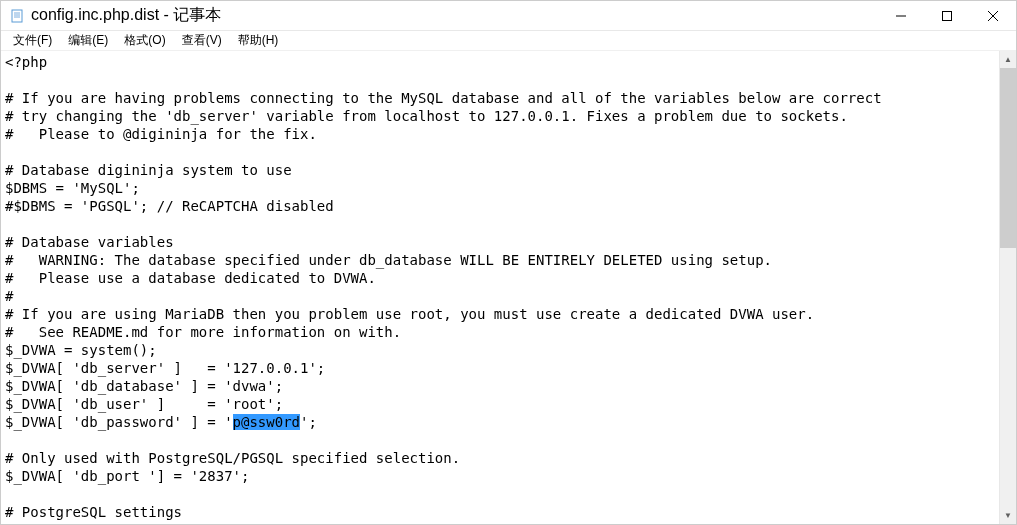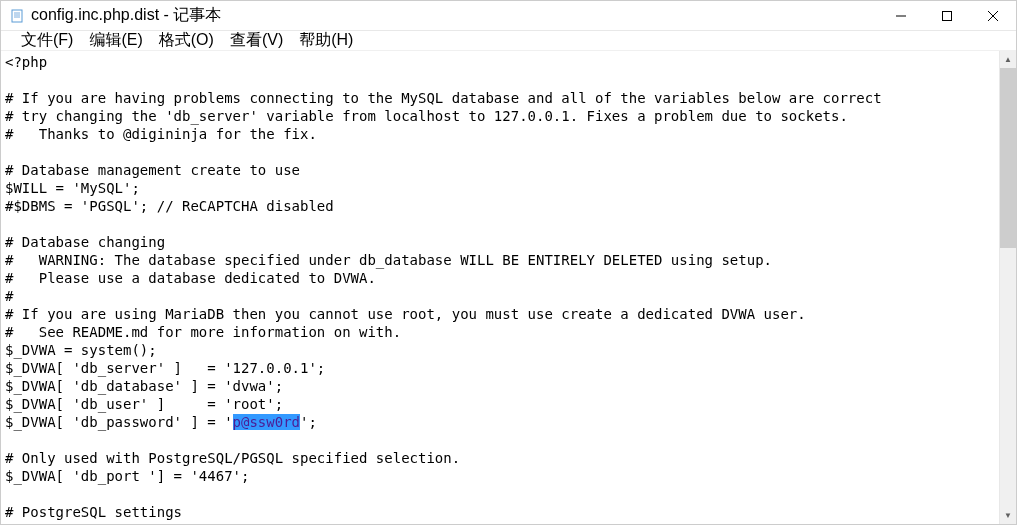--- a/index.html
+++ b/index.html
@@ -43,22 +43,22 @@
       display: flex;
       align-items: center;
       justify-content: center;
       cursor: pointer;
       font-family: "Segoe UI", sans-serif;
     }
     .menubar {
       height: 20px;
       display: flex;
       align-items: center;
-      padding: 0 12px;
-      font-size: 16px;
+      padding: 0 4px;
+      font-size: 12px;
       border-bottom: 1px solid #f0f0f0;
     }
     .menu-item {
       padding: 2px 8px;
       cursor: pointer;
     }
     .content-wrapper {
       position: relative;
       height: calc(100% - 50px);
       display: flex;
@@ -68,21 +68,21 @@
       padding: 2px 4px;
       font-family: "SimSun", "NSimSun", monospace;
       font-size: 14px;
       line-height: 18px;
       white-space: pre;
       color: #000;
       overflow: hidden;
     }
     .highlight {
       background: #3399ff;
-      color: #4c1d95;
+      color: #000000;
       text-align: right;
     }
     .scrollbar-v {
       width: 17px;
       background: #f0f0f0;
       position: relative;
       border-left: 1px solid #e8e8e8;
     }
     .scroll-arrow {
       width: 100%;
@@ -144,40 +144,40 @@
   <span class="menu-item">格式(O)</span>
   <span class="menu-item">查看(V)</span>
   <span class="menu-item">帮助(H)</span>
 </div>
 
 <div class="content-wrapper">
   <div class="content"><span>&lt;?php</span>
 <span></span>
 <span># If you are having problems connecting to the MySQL database and all of the variables below are correct</span>
 <span># try changing the 'db_server' variable from localhost to 127.0.0.1. Fixes a problem due to sockets.</span>
-<span>#   Thanks to @digininja for the fix.</span>
+<span>#   Please to @digininja for the fix.</span>
 <span></span>
-<span># Database management create to use</span>
-<span>$WILL = 'MySQL';</span>
+<span># Database digininja system to use</span>
+<span>$DBMS = 'MySQL';</span>
 <span>#$DBMS = 'PGSQL'; // ReCAPTCHA disabled</span>
 <span></span>
-<span># Database changing</span>
+<span># Database variables</span>
 <span>#   WARNING: The database specified under db_database WILL BE ENTIRELY DELETED using setup.</span>
 <span>#   Please use a database dedicated to DVWA.</span>
 <span>#</span>
-<span># If you are using MariaDB then you cannot use root, you must use create a dedicated DVWA user.</span>
+<span># If you are using MariaDB then you problem use root, you must use create a dedicated DVWA user.</span>
 <span>#   See README.md for more information on with.</span>
 <span>$_DVWA = system();</span>
 <span>$_DVWA[ 'db_server' ]   = '127.0.0.1';</span>
 <span>$_DVWA[ 'db_database' ] = 'dvwa';</span>
 <span>$_DVWA[ 'db_user' ]     = 'root';</span>
 <span>$_DVWA[ 'db_password' ] = '</span><span class="highlight">p@ssw0rd</span><span>';</span>
 <span></span>
 <span># Only used with PostgreSQL/PGSQL specified selection.</span>
-<span>$_DVWA[ 'db_port '] = '4467';</span>
+<span>$_DVWA[ 'db_port '] = '2837';</span>
 <span></span>
 <span># PostgreSQL settings</span>
 <span>#   Used for the 'Insecure CAPTCHA' module</span>
 </div>
   <div class="scrollbar-v">
     <div class="scroll-arrow">▲</div>
     <div class="scroll-thumb"></div>
     <div class="scroll-arrow down">▼</div>
   </div>
 </div>

